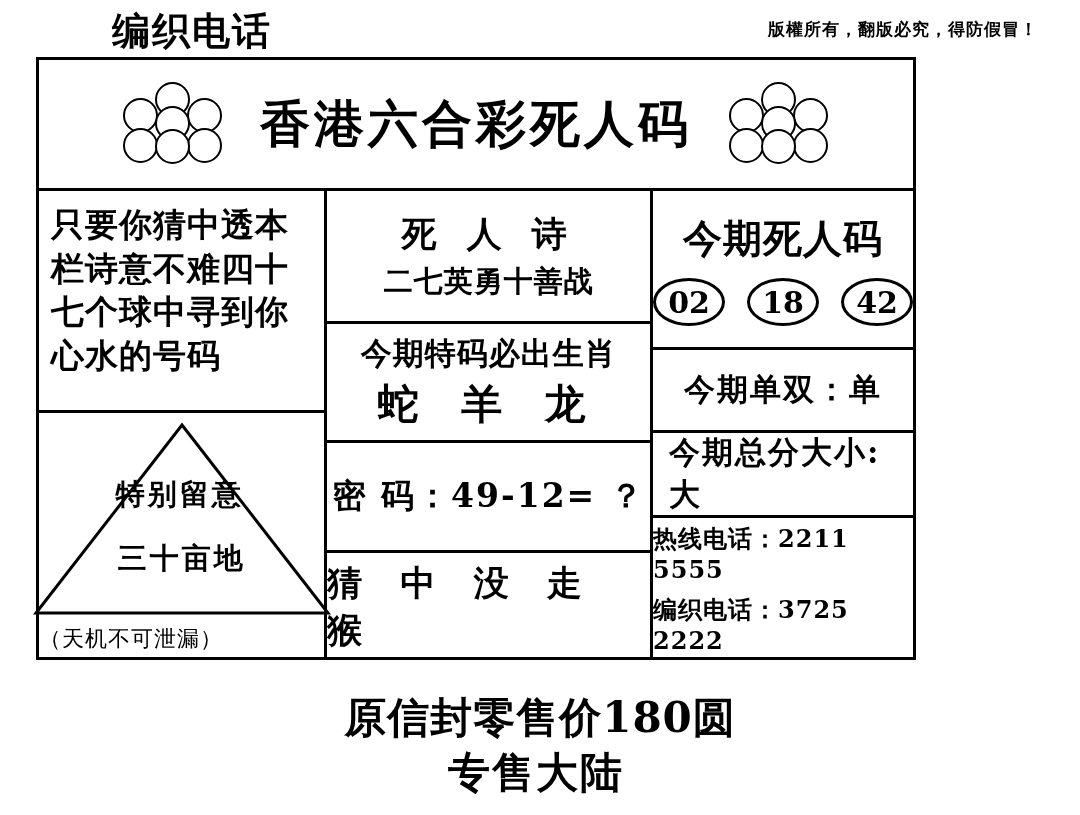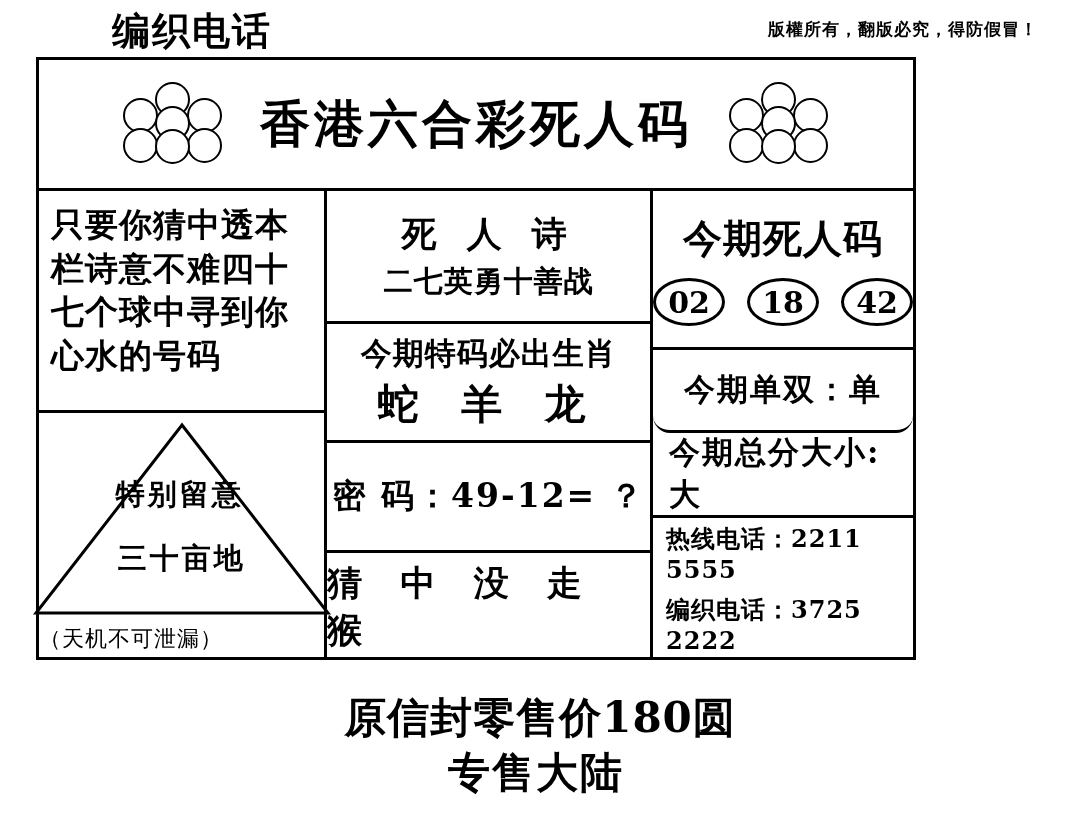--- a/index.html
+++ b/index.html
@@ -220,23 +220,23 @@
   .r-cell {
     box-sizing: border-box;
     border-bottom: 3px solid #000;
     display: flex;
     flex-direction: column;
     align-items: center;
     justify-content: center;
   }
   .r-cell.last { border-bottom: none; }
   .r1 { height: 163px; }
-  .r2 { height: 85px; border-radius: 17px; }
+  .r2 { height: 85px; }
   .r3 { height: 85px; padding-left: 16px; }
-  .r4 { flex: 1; padding-left: 13px; }
+  .r4 { flex: 1; }
   .r-title {
     font-size: 39px;
     font-weight: bold;
     letter-spacing: 1px;
   }
   .balls {
     display: flex;
     gap: 22px;
     margin-top: 12px;
   }

